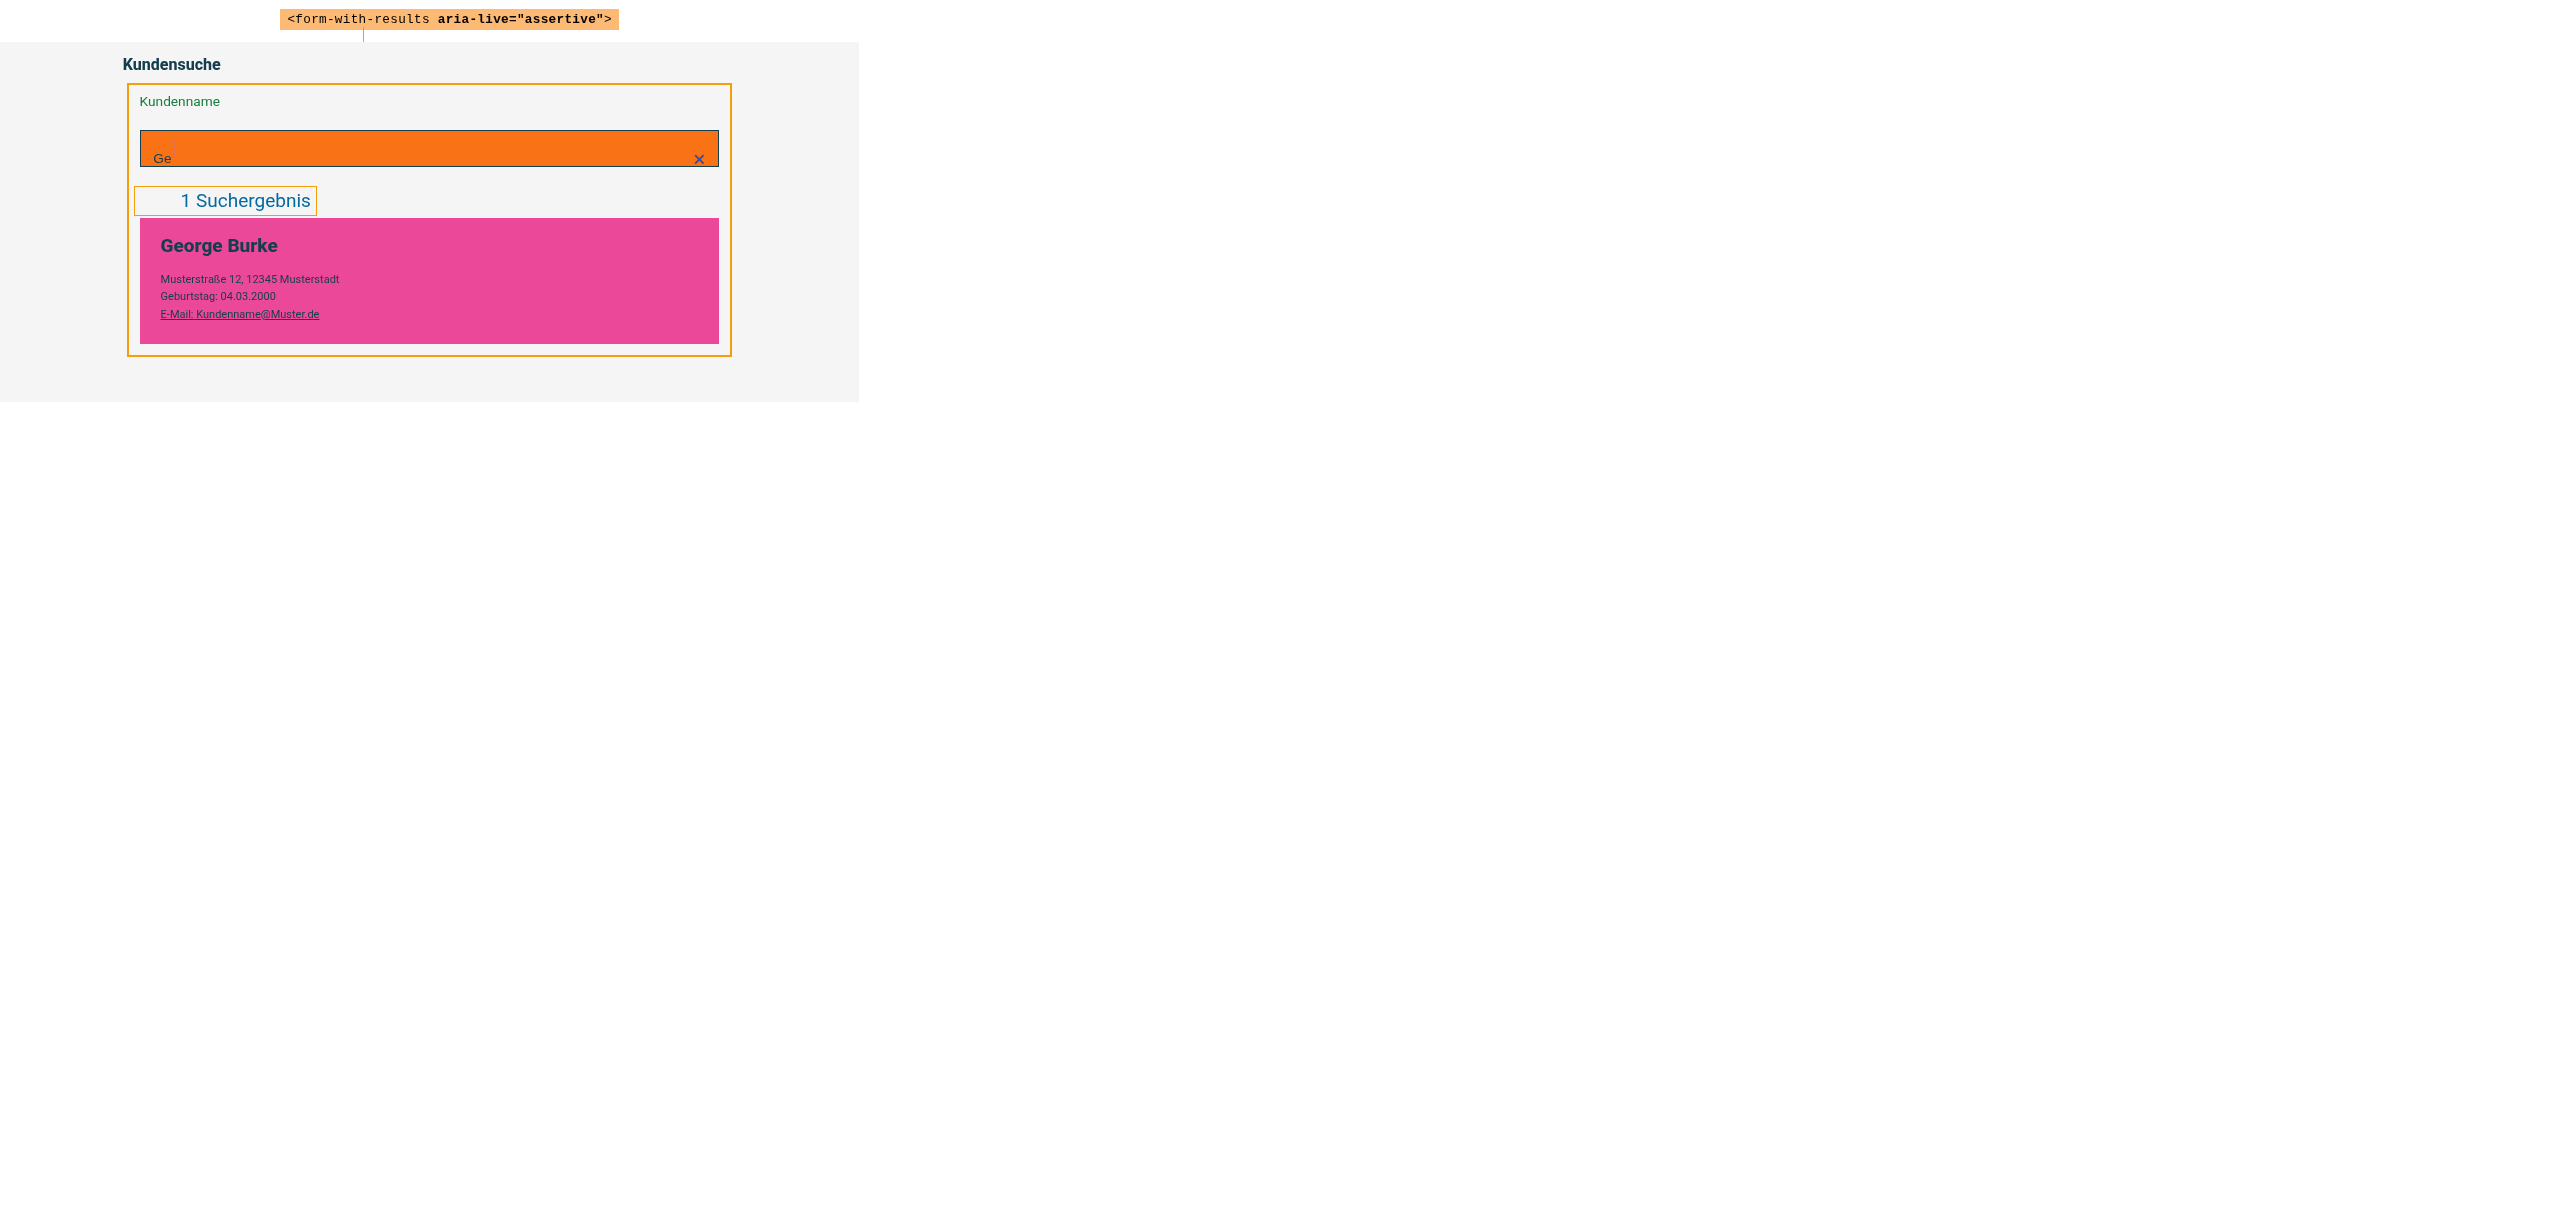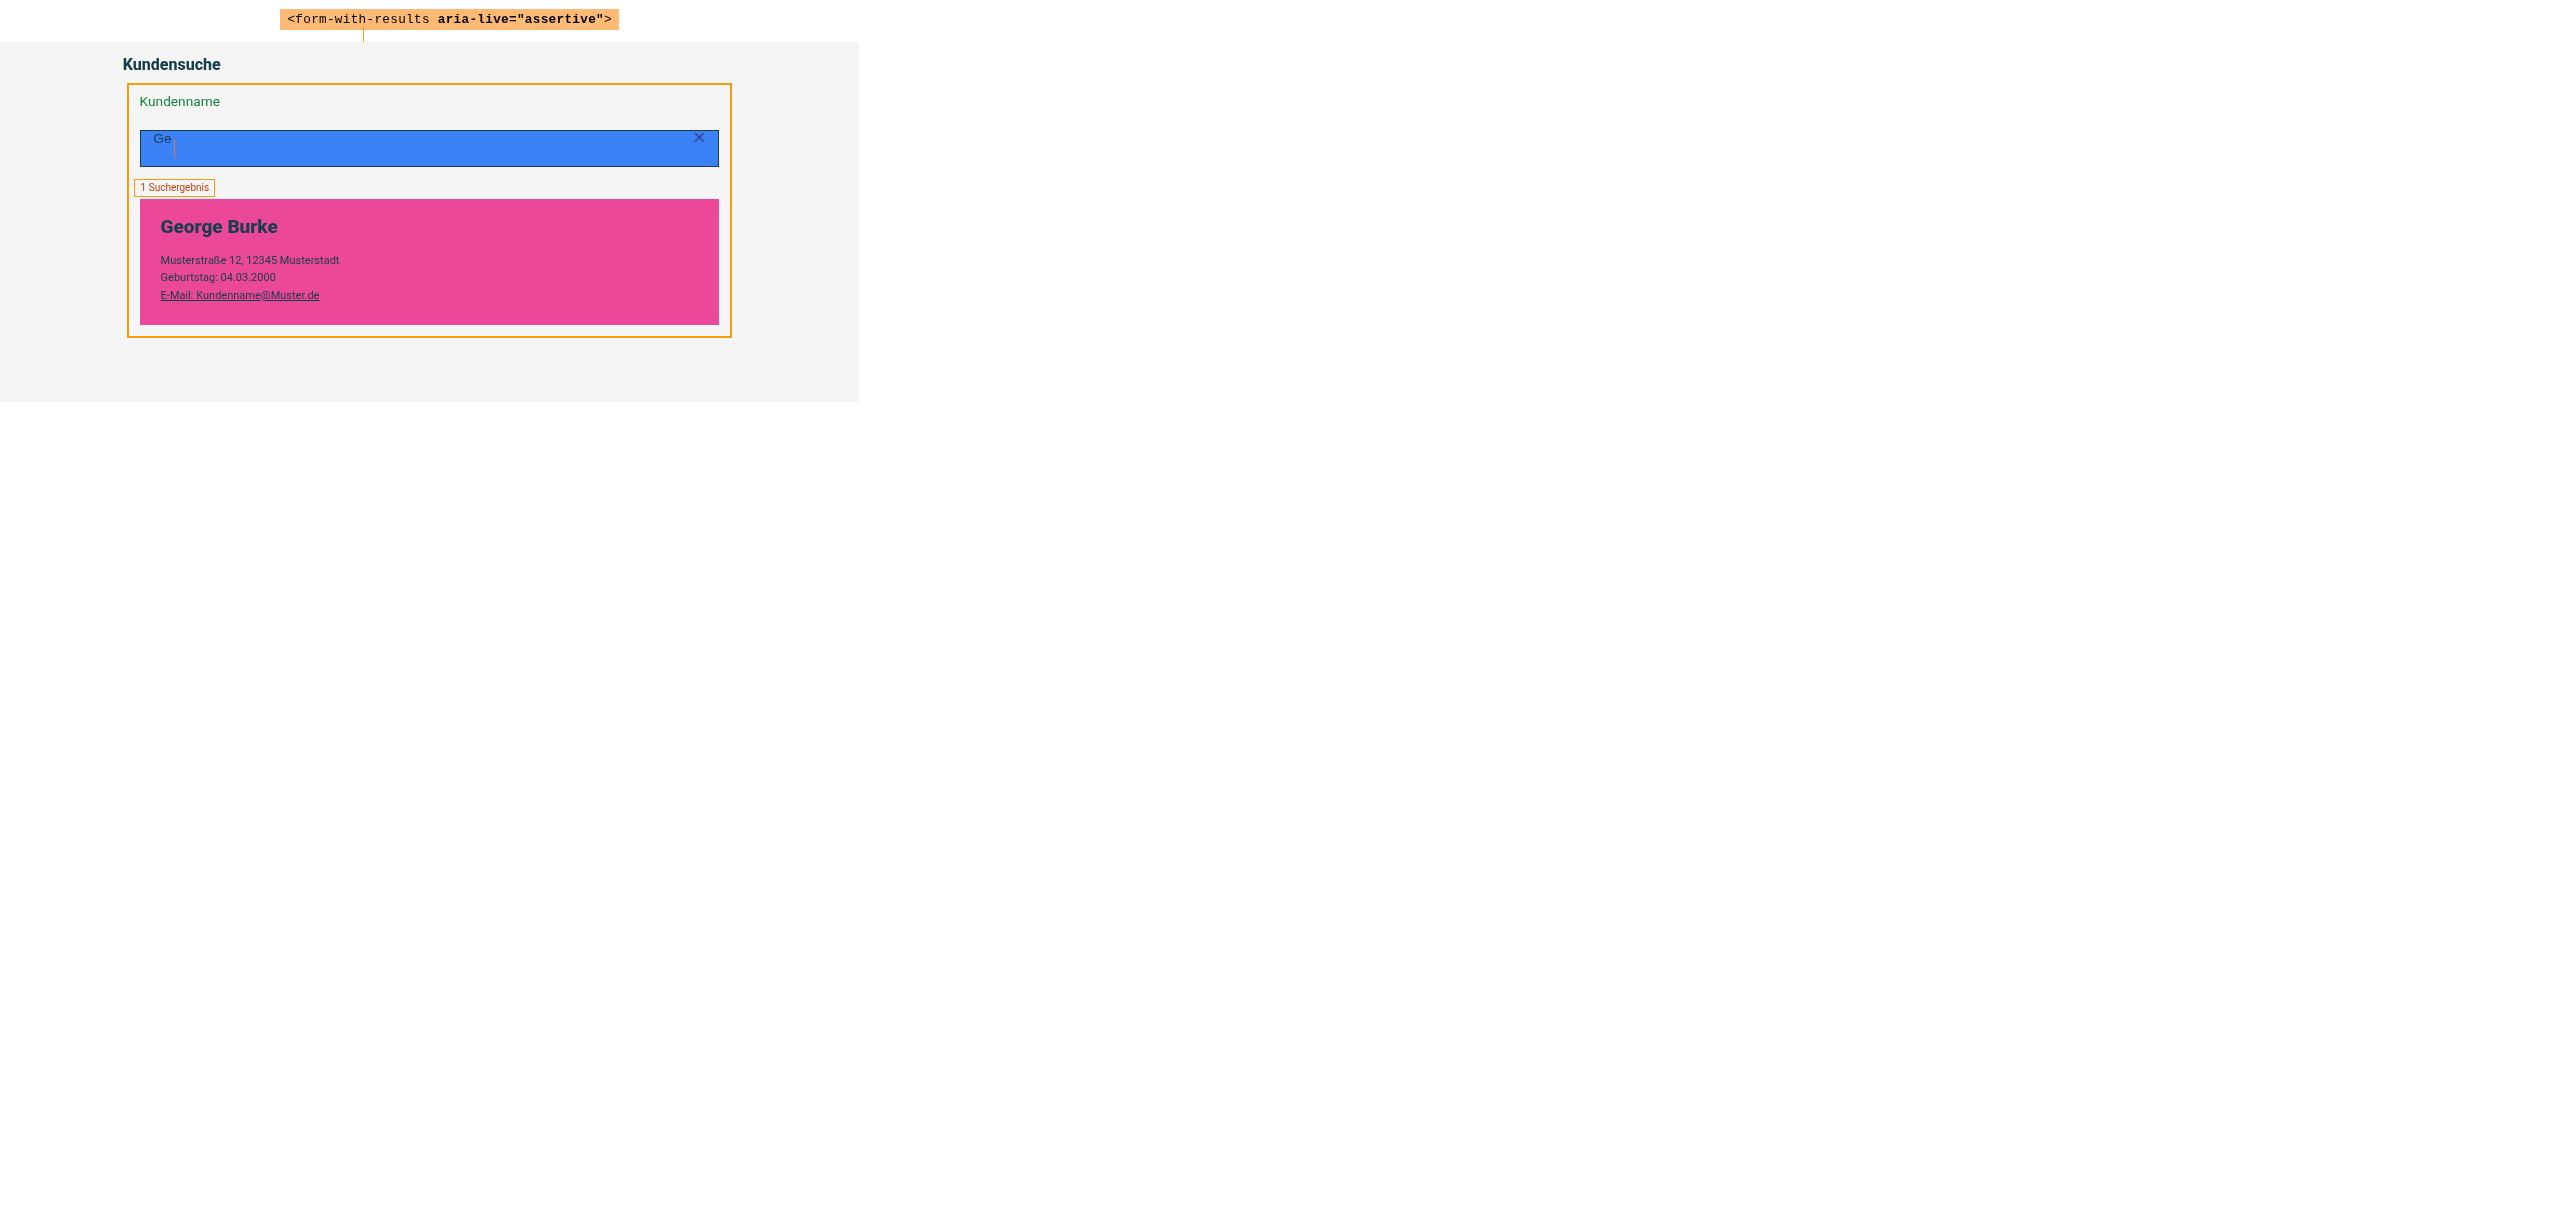--- a/index.html
+++ b/index.html
@@ -116,27 +116,27 @@
     .input-label {
       font-size: 13.7px;
       color: #15803d;
       margin-bottom: 21px;
       display: block;
     }
     
     
     .input-wrapper {
       position: relative;
-      background: #3b82f6;
+      background: #f97316;
       border: 1.6px solid #143d4e;
       height: 37px;
       display: flex;
-      align-items: flex-start;
+      align-items: flex-end;
       padding: 0 12.7px;
-      margin-bottom: 12px;
+      margin-bottom: 19px;
     }
     .search-input {
       flex: 1;
       border: none;
       outline: none;
       font-size: 13.7px;
       color: #143d4e;
       background: transparent;
     }
     .input-cursor {
@@ -156,22 +156,23 @@
     
     
     .results-count-box {
       display: inline-block;
       border: 1.6px solid #f59e0b;
       padding: 2.6px 5.3px;
       margin-left: -5.3px;
       margin-bottom: 2.1px;
     }
     .results-count {
-      font-size: 10px;
-      color: #c2410c;
+      font-size: 19px;
+      color: #0369a1;
+      margin-left: 40px;
     }
     
     
     .result-card {
       background: #ec4899;
       padding: 16px 21px 21px 21px;
       margin-top: 0;
     }
     .result-name {
       font-size: 19px;

